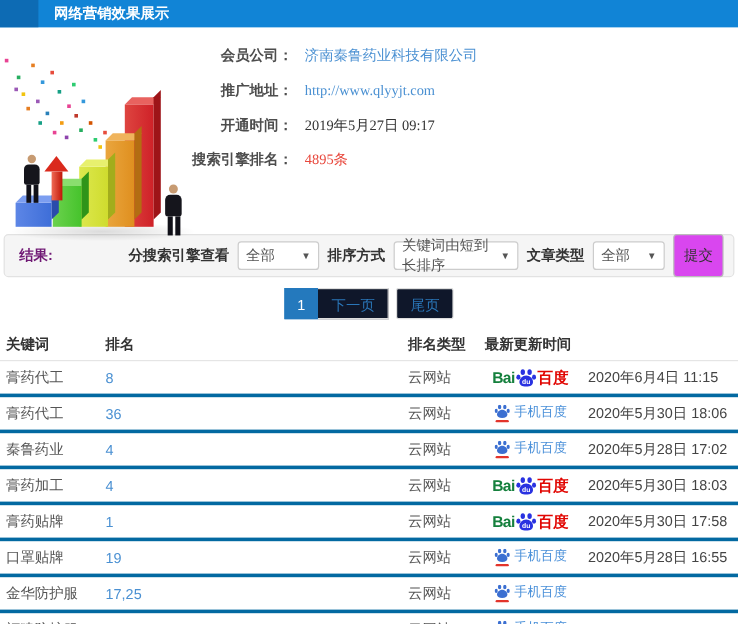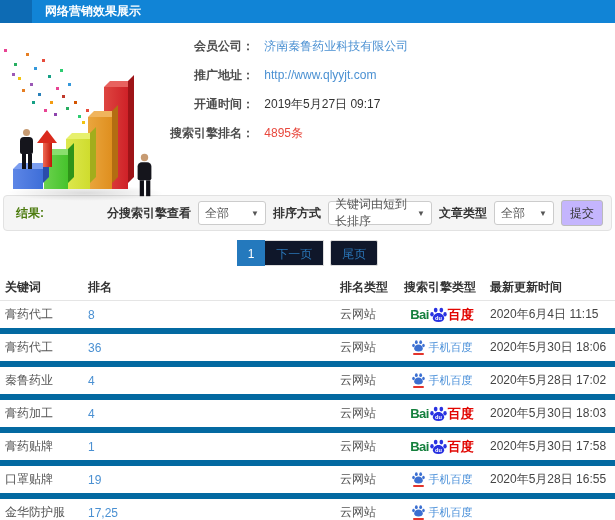--- a/index.html
+++ b/index.html
@@ -38,51 +38,51 @@
   .man{position:absolute;display:flex;flex-direction:column;align-items:center;z-index:8;}
   .man .head{width:7px;height:7px;border-radius:50%;background:#c79b72;}
   .man .torso{width:13px;height:17px;background:#15151c;border-radius:4px 4px 2px 2px;margin-top:1px;}
   .man .legs{display:flex;gap:2px;}
   .man .legs i{width:4px;height:15px;background:#101018;}
   .man1{left:20px;bottom:38px;}
   .man2{left:138px;bottom:12px;transform:scale(1.06);}
   .arrow{position:absolute;left:37px;bottom:40px;display:flex;flex-direction:column;align-items:center;z-index:7;}
   .a-head{width:0;height:0;border-left:10px solid transparent;border-right:10px solid transparent;border-bottom:13px solid #da2a1d;}
   .a-stem{width:9px;height:24px;background:linear-gradient(90deg,#ef6a55,#c01608);}
-  .fields{position:absolute;left:166px;top:9px;}
+  .fields{position:absolute;left:156px;top:9px;font-family:Liberation Serif, serif;}
   .frow{height:29px;line-height:29px;white-space:nowrap;}
   .flabel{display:inline-block;width:88px;text-align:right;font-weight:bold;color:#4d4d4d;}
   .fval{margin-left:7px;color:#333;}
   .fval.link{color:#4a90d2;cursor:pointer;}
   .fval.count{color:#e8483d;text-align:center;}
   
   .fbar{height:36px;margin:4px 3px 0 3px;background:#f5f5f5;border:1px solid #e2e2e2;border-radius:4px;
     display:flex;align-items:center;padding:0 8px 0 12px;box-sizing:border-box;}
-  .fbar .result{font-weight:bold;color:#4d7c0f;}
+  .fbar .result{font-weight:bold;color:#701a75;}
   .fgroup{margin-left:auto;display:flex;align-items:center;gap:7px;}
   .flab{font-weight:bold;color:#333;}
   .sel{height:24px;background:#fff;border:1px solid #ccc;border-radius:3px;display:flex;align-items:center;
     justify-content:space-between;padding:0 6px;color:#555;cursor:pointer;box-sizing:border-box;}
   .sel .car{font-size:8px;color:#555;margin-left:6px;}
   .sel1{width:68px;} .sel2{width:104px;} .sel3{width:60px;}
-  .btn{height:26px;min-width:42px;background:#c4b5fd;border:1px solid #bbb;border-radius:3px;color:#333;
+  .btn{height:36px;min-width:42px;background:#d946ef;border:1px solid #bbb;border-radius:3px;color:#333;
     font-size:12px;display:flex;align-items:center;justify-content:center;cursor:pointer;box-sizing:border-box;}
   
   .pgwrap{height:43px;display:flex;align-items:center;justify-content:center;}
   .pg{display:flex;align-items:center;}
   .pg .p{height:26px;line-height:26px;border:1px solid #ddd;background:#0f172a;color:#2a76b8;
     padding:0 11px;cursor:pointer;box-sizing:border-box;}
   .pg .cur{background:#2479bd;border-color:#2479bd;color:#fff;padding:0 10px;}
   .pg .nxt{border-left:none;}
   .pg .lst{margin-left:6px;border-radius:2px;}
   
   .tbl{width:100%;}
   .thead,.trow{display:grid;grid-template-columns:83px 252px 64px 86px 1fr;align-items:center;}
   .thead{height:26px;border-bottom:1px solid #e5e5e5;font-weight:bold;color:#333;}
-  .trow{height:27px;border-bottom:6px solid #0369a1;}
+  .trow{height:27px;border-bottom:3px solid #0369a1;}
   .tcell{padding-left:5px;white-space:nowrap;overflow:hidden;}
   .c-kw{color:#555;}
   .c-rank{color:#4a90d2;cursor:pointer;}
   .c-type{color:#555;}
   .c-eng{display:flex;align-items:center;justify-content:center;padding-left:0;}
   .c-time{color:#444;}
   
   .baidu-logo{display:inline-flex;align-items:center;font-weight:bold;font-size:13px;line-height:1;}
   .baidu-logo .bai{color:#15803d;letter-spacing:-.5px;}
   .baidu-logo .paw-lg{width:17px;height:16px;margin:0 1px;display:block;}
@@ -178,21 +178,20 @@
     <div class="p nxt">下一页</div>
     <div class="p lst">尾页</div>
   </div>
 </div>
 
 <div class="tbl">
   <div class="thead">
     <div class="tcell">关键词</div>
     <div class="tcell">排名</div>
     <div class="tcell">排名类型</div>
-    <div class="tcell">搜索引擎类型</div>
     <div class="tcell">最新更新时间</div>
   </div>
   <div>
       <div class="trow">
         <div class="tcell c-kw">膏药代工</div>
         <div class="tcell c-rank">8</div>
         <div class="tcell c-type">云网站</div>
         <div class="tcell c-eng">
           <span class="baidu-logo">
       <span class="bai">Bai</span>

